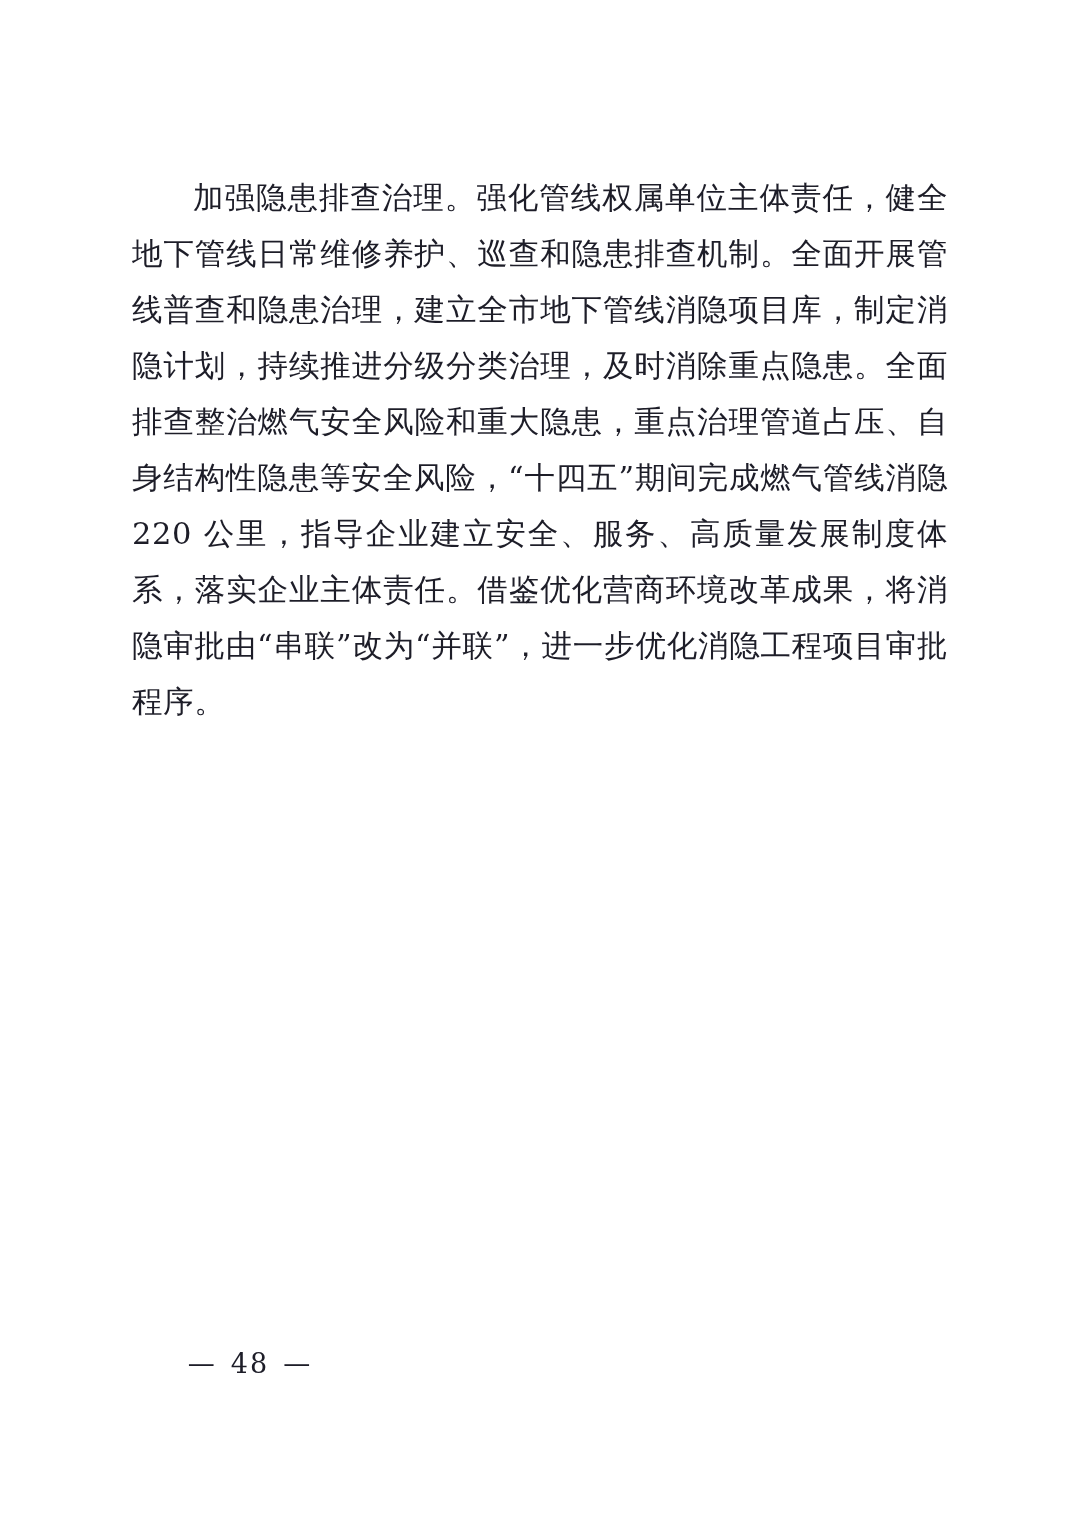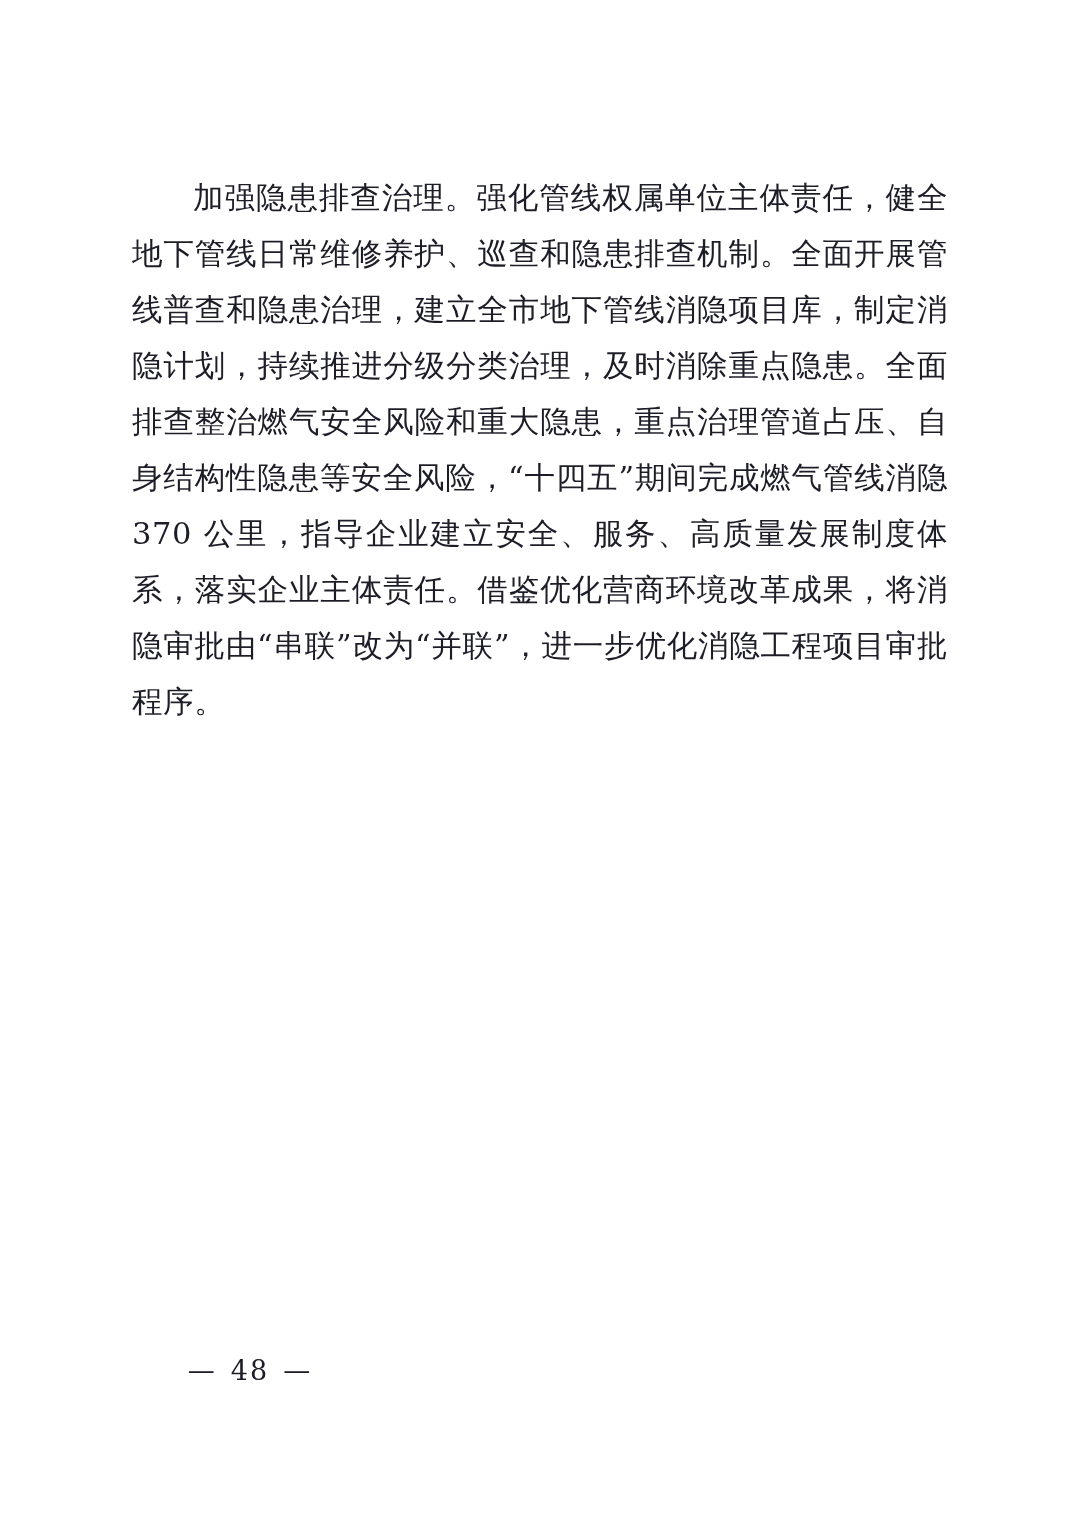--- a/index.html
+++ b/index.html
@@ -51,33 +51,32 @@
     letter-spacing: 2px;
     color: #1d1d28;
     font-family: "DejaVu Serif", "Liberation Serif", serif;
   }
   .page-number .dash {
     display: inline-block;
     padding: 0 14px;
   }
   .page-number .num {
     display: inline-block;
-    margin-top: 7px;
   }
   .pn-wrap {
     display: inline-block;
     margin-left: -580px;
   }
 </style>
 </head>
 <body>
 
 <div class="page">
   <div class="content">
-    <p class="para">加强隐患排查治理。强化管线权属单位主体责任，健全地下管线日常维修养护、巡查和隐患排查机制。全面开展管线普查和隐患治理，建立全市地下管线消隐项目库，制定消隐计划，持续推进分级分类治理，及时消除重点隐患。全面排查整治燃气安全风险和重大隐患，重点治理管道占压、自身结构性隐患等安全风险，“十四五”期间完成燃气管线消隐 370 公里，指导企业建立安全、服务、高质量发展制度体系，落实企业主体责任。借鉴优化营商环境改革成果，将消隐审批由“串联”改为“并联”，进一步优化消隐工程项目审批程序。</p>
+    <p class="para">加强隐患排查治理。强化管线权属单位主体责任，健全地下管线日常维修养护、巡查和隐患排查机制。全面开展管线普查和隐患治理，建立全市地下管线消隐项目库，制定消隐计划，持续推进分级分类治理，及时消除重点隐患。全面排查整治燃气安全风险和重大隐患，重点治理管道占压、自身结构性隐患等安全风险，“十四五”期间完成燃气管线消隐 220 公里，指导企业建立安全、服务、高质量发展制度体系，落实企业主体责任。借鉴优化营商环境改革成果，将消隐审批由“串联”改为“并联”，进一步优化消隐工程项目审批程序。</p>
   </div>
 
   <div class="page-number">
     <span class="pn-wrap">
       <span class="dash">—</span><span class="num">48</span><span class="dash">—</span>
     </span>
   </div>
 </div>
 
 </body></html>

